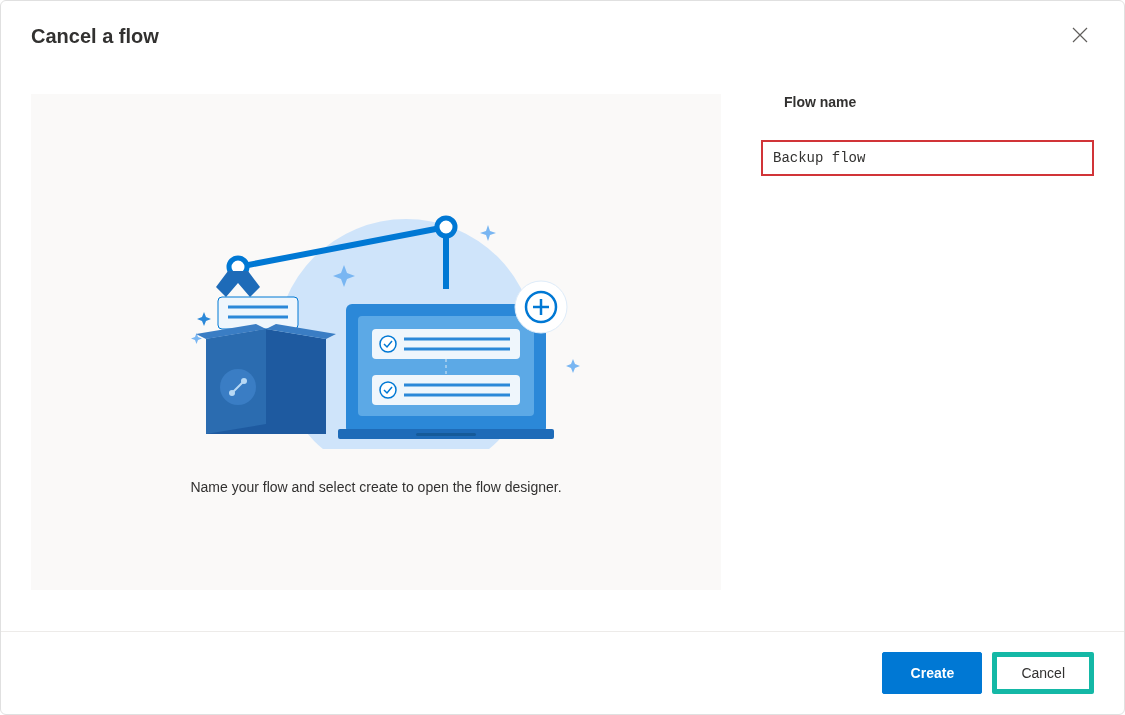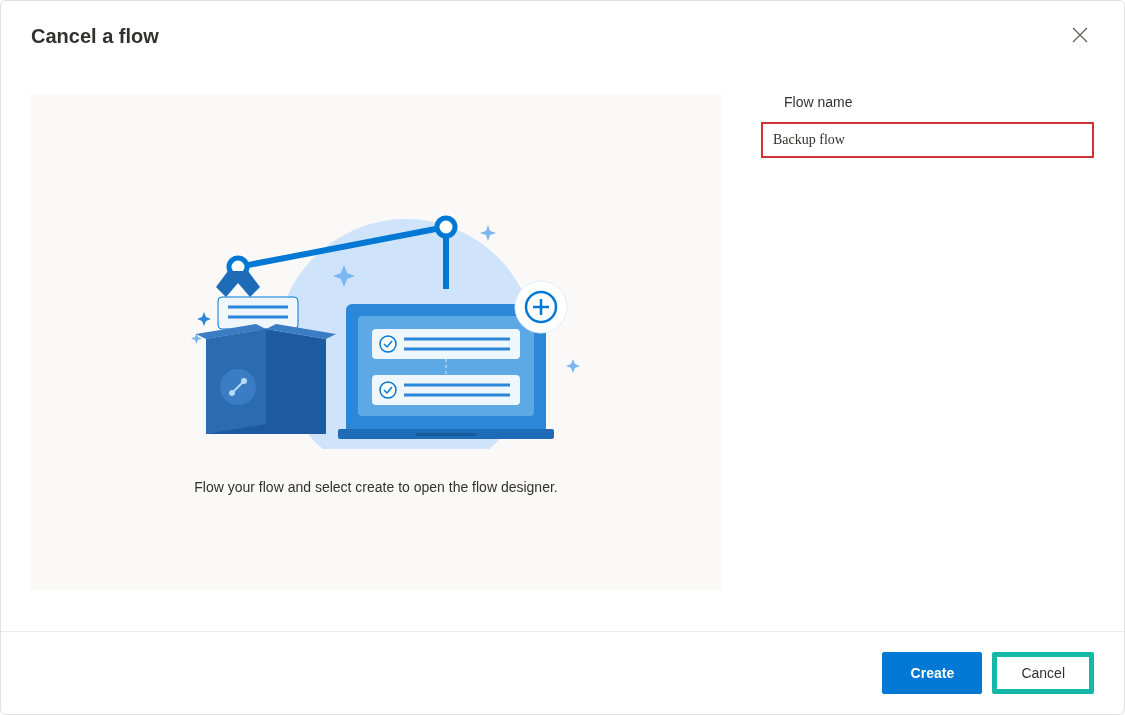--- a/index.html
+++ b/index.html
@@ -70,35 +70,35 @@
       font-size: 14px;
       color: #323130;
       text-align: center;
     }
     .right-panel {
       flex: 1;
       padding-top: 0;
     }
     .field-label {
       font-size: 14px;
-      font-weight: 400;
+      font-weight: 700;
       color: #323130;
       margin-bottom: 10px;
       display: block;
       padding-left: 23px;
     }
     .flow-name-input {
       width: 100%;
       padding: 8px 10px;
       font-size: 14px;
-      font-family: Liberation Serif, serif;
+      font-family: Liberation Mono, monospace;
       border: 2px solid #d13438;
       outline: none;
       color: #323130;
-      margin-top: 2px;
+      margin-top: 20px;
     }
     .dialog-footer {
       border-top: 1px solid #edebe9;
       padding: 20px 30px;
       display: flex;
       justify-content: flex-end;
       gap: 10px;
     }
     .btn {
       padding: 8px 24px;
@@ -185,21 +185,21 @@
           <path d="M218 201 l3 3 l5 -6" stroke="#0078d4" stroke-width="1.5" fill="none"></path>
           <line x1="238" y1="196" x2="344" y2="196" stroke="#2b88d8" stroke-width="3"></line>
           <line x1="238" y1="206" x2="344" y2="206" stroke="#2b88d8" stroke-width="3"></line>
 
           <circle cx="375" cy="118" r="26" fill="#ffffff" stroke="#deecf9" stroke-width="1"></circle>
           <circle cx="375" cy="118" r="15" fill="none" stroke="#0078d4" stroke-width="2.5"></circle>
           <line x1="375" y1="110" x2="375" y2="126" stroke="#0078d4" stroke-width="2.5"></line>
           <line x1="367" y1="118" x2="383" y2="118" stroke="#0078d4" stroke-width="2.5"></line>
         </svg>
       </div>
-      <p class="desc-text">Flow your flow and select create to open the flow designer.</p>
+      <p class="desc-text">Name your flow and select create to open the flow designer.</p>
     </div>
 
     <div class="right-panel">
       <label class="field-label">Flow name</label>
       <input type="text" class="flow-name-input" value="Backup flow" style="">
     </div>
   </div>
 
   <div class="dialog-footer">
     <button class="btn btn-primary">Create</button>

